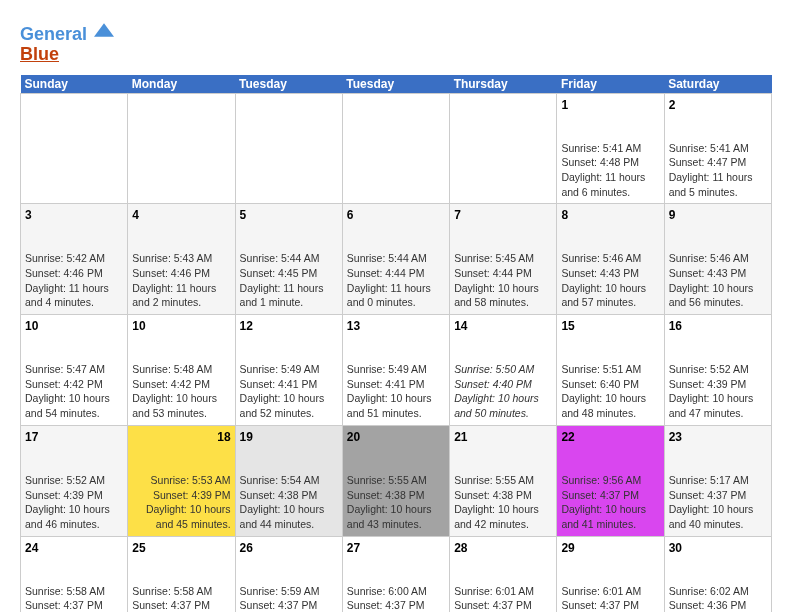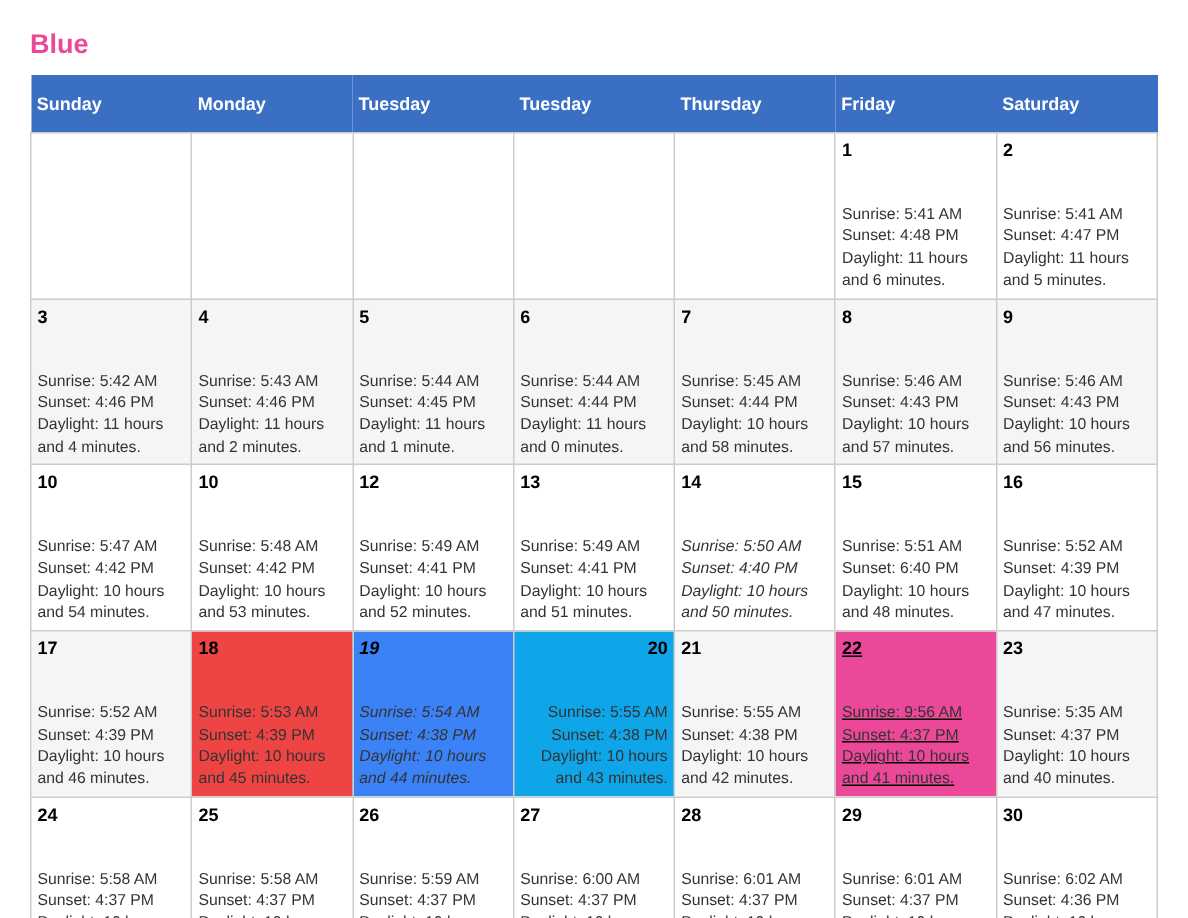--- a/index.html
+++ b/index.html
@@ -47,21 +47,21 @@
       color: #555;
     }
     table {
       width: 100%;
       border-collapse: collapse;
       font-size: 11px;
     }
     th {
       background-color: #3a6fc4;
       color: #fff;
-      padding: 12px 4px;
+      padding: 2px 4px;
       text-align: left;
       font-size: 12px;
       font-weight: bold;
     }
     td {
       border: 1px solid #ccc;
       vertical-align: top;
       padding: 4px 4px;
       height: 80px;
       width: calc(100% / 7);
@@ -85,21 +85,27 @@
     .empty-cell {
       background: #fff !important;
     }
   </style>
 </head>
 <body>
 
 <div class="header">
   <div class="logo">
     <div>
-      <div class="logo-text" style="color:#ec4899;">Blue</div>
+      <div class="logo-text">
+        <span>General</span>
+        <svg class="logo-icon" viewBox="0 0 30 20" xmlns="http://www.w3.org/2000/svg">
+          <polygon points="0,20 15,0 30,20" fill="#4a90d9"></polygon>
+        </svg>
+      </div>
+      <div class="logo-text" style="color:#c2410c;text-decoration:underline;">Blue</div>
     </div>
   </div>
   <div class="title-block">
     <div class="month-title"></div>
     <div class="location"></div>
   </div>
 </div>
 
 <table>
   <thead>
@@ -238,58 +244,58 @@
         </td>
       </tr>
       <tr>
         <td style="background: rgb(245, 245, 245);">
           <span class="day-num">17</span>
           <div class="day-info" style="white-space: pre-line;">Sunrise: 5:52 AM
 Sunset: 4:39 PM
 Daylight: 10 hours
 and 46 minutes.</div>
         </td>
-        <td style="background: #ef4444;">
+        <td style="background: #fde047; text-align: right;">
           <span class="day-num">18</span>
           <div class="day-info" style="white-space: pre-line;">Sunrise: 5:53 AM
 Sunset: 4:39 PM
 Daylight: 10 hours
 and 45 minutes.</div>
         </td>
-        <td style="background: #3b82f6; font-style: italic;">
+        <td style="background: #e5e5e5;">
           <span class="day-num">19</span>
           <div class="day-info" style="white-space: pre-line;">Sunrise: 5:54 AM
 Sunset: 4:38 PM
 Daylight: 10 hours
 and 44 minutes.</div>
         </td>
-        <td style="background: #0ea5e9; text-align: right;">
+        <td style="background: #a3a3a3;">
           <span class="day-num">20</span>
           <div class="day-info" style="white-space: pre-line;">Sunrise: 5:55 AM
 Sunset: 4:38 PM
 Daylight: 10 hours
 and 43 minutes.</div>
         </td>
         <td style="background: rgb(245, 245, 245);">
           <span class="day-num">21</span>
           <div class="day-info" style="white-space: pre-line;">Sunrise: 5:55 AM
 Sunset: 4:38 PM
 Daylight: 10 hours
 and 42 minutes.</div>
         </td>
-        <td style="background: #ec4899; text-decoration: underline;">
+        <td style="background: #d946ef;">
           <span class="day-num">22</span>
           <div class="day-info" style="white-space: pre-line;">Sunrise: 9:56 AM
 Sunset: 4:37 PM
 Daylight: 10 hours
 and 41 minutes.</div>
         </td>
         <td style="background: rgb(245, 245, 245);">
           <span class="day-num">23</span>
-          <div class="day-info" style="white-space: pre-line;">Sunrise: 5:35 AM
+          <div class="day-info" style="white-space: pre-line;">Sunrise: 5:17 AM
 Sunset: 4:37 PM
 Daylight: 10 hours
 and 40 minutes.</div>
         </td>
       </tr>
       <tr>
         <td>
           <span class="day-num">24</span>
           <div class="day-info" style="white-space: pre-line;">Sunrise: 5:58 AM
 Sunset: 4:37 PM

